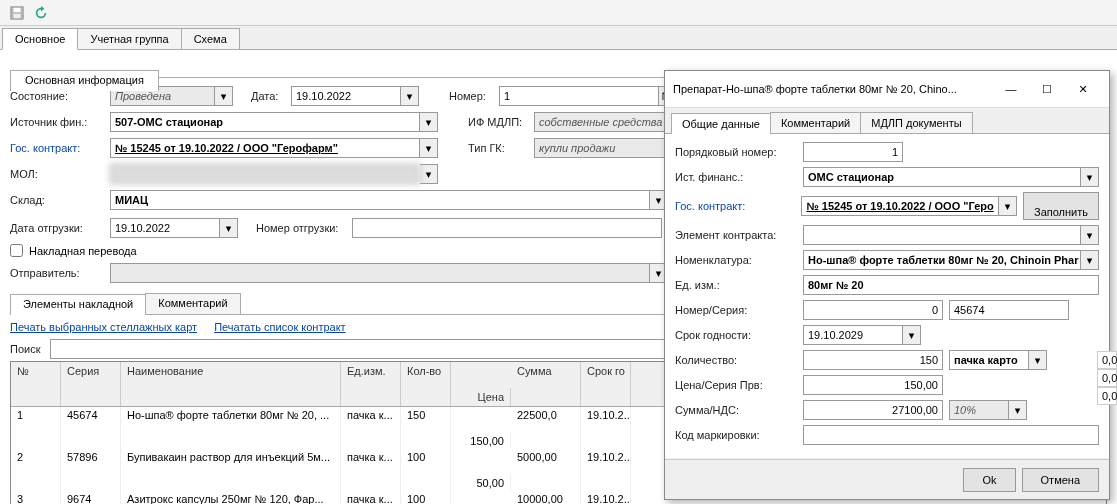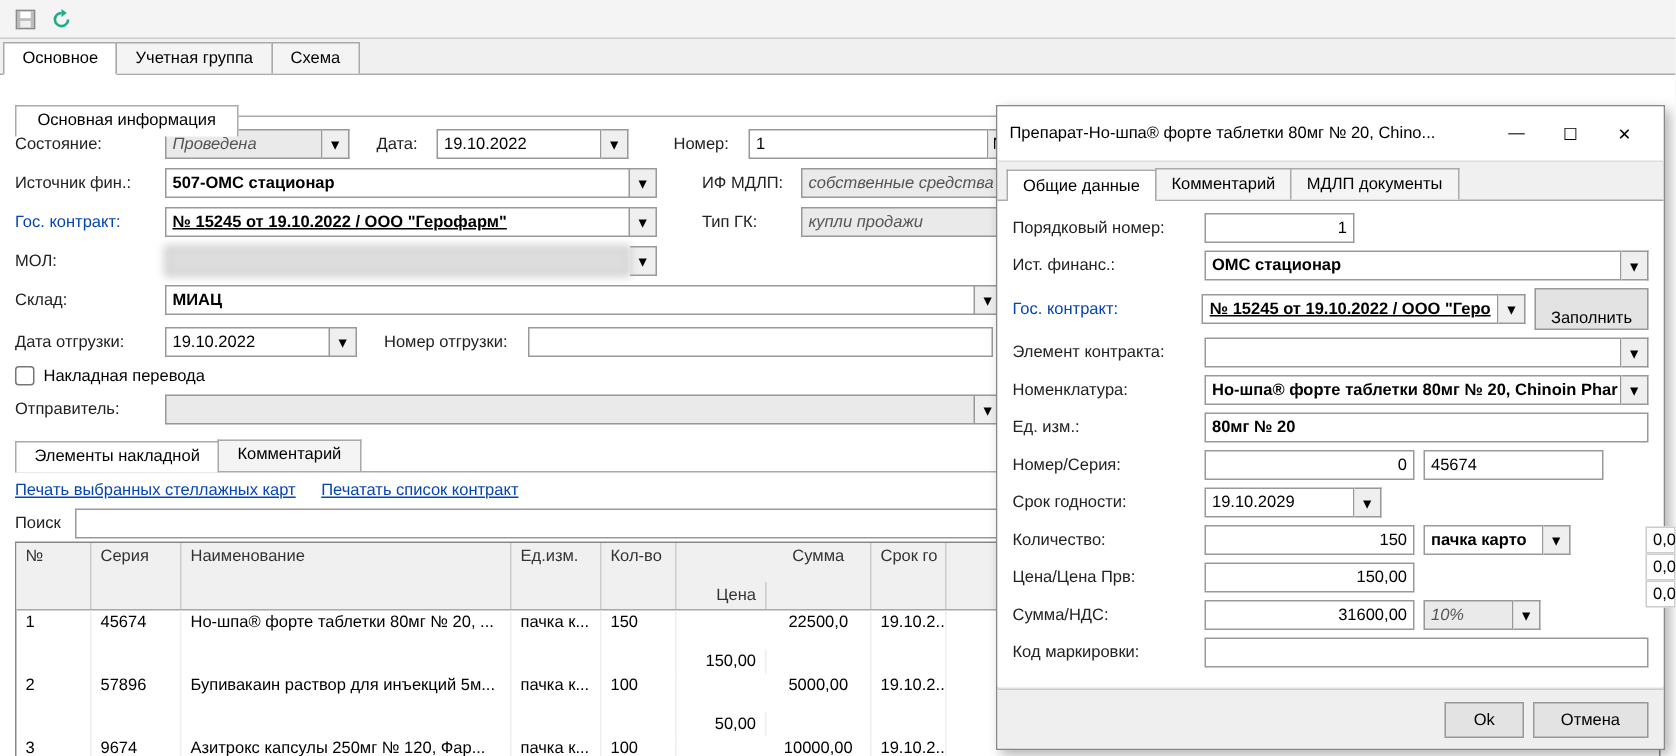--- a/index.html
+++ b/index.html
@@ -45,21 +45,21 @@
 .grid-head, .grid-row { display: flex; }
 .grid-head { background: #f0f0f0; border-bottom: 1px solid #aaa; }
 .grid-head div { border-right: 1px solid #ccc; padding: 3px 6px; color: #333; overflow: hidden; white-space: nowrap; }
 .grid-row div { border-right: 1px solid #eee; padding: 2px 6px; overflow: hidden; white-space: nowrap; }
 .c-no { width: 50px; }
 .c-ser { width: 60px; }
 .c-nm { width: 220px; }
 .c-ed { width: 60px; }
 .c-kol { width: 50px; }
 .c-cena { width: 60px; text-align: right; margin-top: 26px; }
-.c-sum { width: 70px; text-align: center; }
+.c-sum { width: 70px; text-align: left; }
 .c-srok { width: 50px; }
 
 
 .dialog { position: absolute; left: 664px; top: 70px; width: 446px; height: 430px; background: #efefef; border: 1px solid #888; box-shadow: 3px 3px 8px rgba(0,0,0,.3); }
 .dlg-title { height: 30px; display: flex; align-items: center; padding: 18px 8px; background: #fff; border-bottom: 1px solid #ddd; }
 .dlg-title .txt { flex: 1; overflow: hidden; white-space: nowrap; text-overflow: ellipsis; }
 .dlg-title .wbtn { width: 36px; height: 24px; display: flex; align-items: center; justify-content: center; cursor: default; }
 .dlg-tabs { display: flex; padding: 4px 6px 0 6px; border-bottom: 1px solid #aaa; background: #f0f0f0; }
 .dlg-tabs .tab { padding: 4px 10px; border: 1px solid #aaa; border-bottom: none; background: #f4f4f4; margin-right: -1px; cursor: default; }
 .dlg-tabs .tab.active { background: #fff; position: relative; top: 1px; }
@@ -278,26 +278,26 @@
         <div class="input" style="width:100px">19.10.2029</div>
         <div class="ddbtn">▾</div>
       </div>
     <div class="row">
         <span class="lbl">Количество:</span>
         <div class="input num" style="width:140px">150</div>
         <div class="input bold" style="width:80px;margin-left:6px">пачка карто</div>
         <div class="ddbtn">▾</div>
       </div>
     <div class="row">
-        <span class="lbl">Цена/Цена Прв:</span>
+        <span class="lbl">Цена/Серия Прв:</span>
         <div class="input num" style="width:140px">150,00</div>
       </div>
     <div class="row">
         <span class="lbl">Сумма/НДС:</span>
-        <div class="input num" style="width:140px">31600,00</div>
+        <div class="input num" style="width:140px">27100,00</div>
         <div class="ro" style="width:60px;margin-left:6px">10%</div>
         <div class="ddbtn">▾</div>
       </div>
     <div class="row">
         <span class="lbl">Код маркировки:</span>
         <div class="input" style="flex:1"></div>
       </div>
   </div>
   <div class="dlg-foot">
     <button class="btn">Ok</button>

